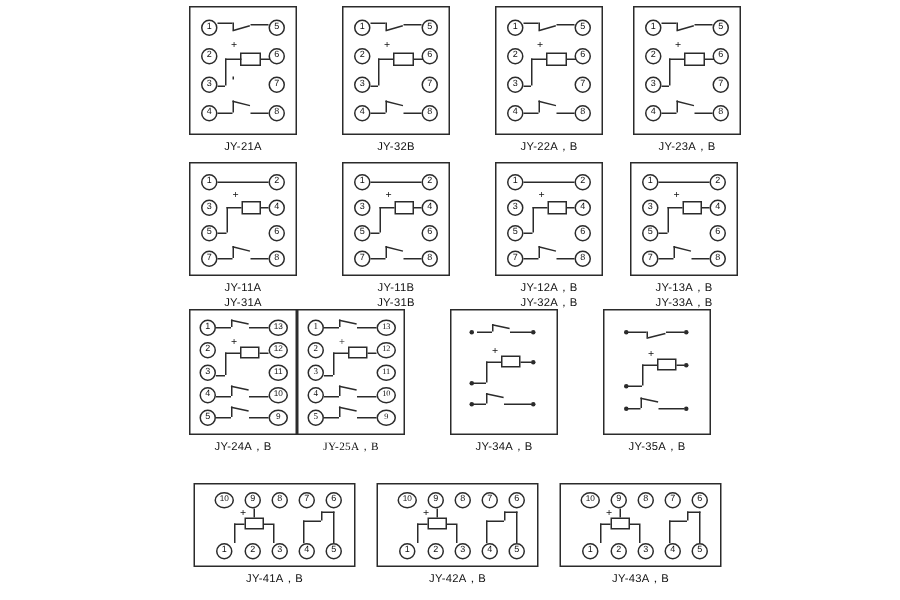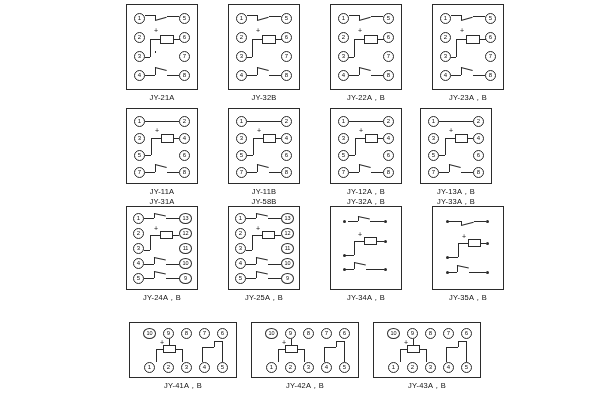--- a/index.html
+++ b/index.html
@@ -161,21 +161,21 @@
         <div class="w wh" style="left:18px;top:52px;width:5px;"></div>
         <div class="plus" style="left:27px;top:22px;">+</div>
         <div class="w wh" style="left:18px;top:70px;width:10px;"></div>
         <div class="w wv" style="left:28px;top:62px;height:8px;"></div>
         <div class="w wh" style="left:28px;top:62px;width:12px;transform:rotate(14deg);transform-origin:left center;"></div>
         <div class="w wh" style="left:40px;top:70px;width:12px;"></div>
       </div>
       <div class="caption">JY-22A，B</div>
     </div>
 
-    <div class="cell" style="margin-left:30px;">
+    <div class="cell" style="margin-left:20px;">
       <div class="diagram" style="width:72px;height:86px;">
         <div class="term" style="left:7px;top:8px;">1</div>
         <div class="term" style="left:7px;top:27px;">2</div>
         <div class="term" style="left:7px;top:46px;">3</div>
         <div class="term" style="left:7px;top:65px;">4</div>
         <div class="term" style="left:52px;top:8px;">5</div>
         <div class="term" style="left:52px;top:27px;">6</div>
         <div class="term" style="left:52px;top:46px;">7</div>
         <div class="term" style="left:52px;top:65px;">8</div>
         <div class="w wh" style="left:18px;top:10px;width:10px;"></div>
@@ -241,21 +241,21 @@
         <div class="w wh" style="left:24px;top:29px;width:10px;"></div>
         <div class="w wv" style="left:24px;top:29px;height:17px;"></div>
         <div class="w wh" style="left:18px;top:46px;width:6px;"></div>
         <div class="plus" style="left:28px;top:18px;">+</div>
         <div class="w wh" style="left:18px;top:63px;width:10px;"></div>
         <div class="w wv" style="left:28px;top:55px;height:8px;"></div>
         <div class="w wh" style="left:28px;top:55px;width:12px;transform:rotate(14deg);transform-origin:left center;"></div>
         <div class="w wh" style="left:40px;top:63px;width:12px;"></div>
       </div>
       <div class="caption">JY-11B
-JY-58B</div>
+JY-31B</div>
     </div>
 
     <div class="cell" style="margin-left:30px;">
       <div class="diagram" style="width:72px;height:76px;">
         <div class="term" style="left:7px;top:7px;">1</div>
         <div class="term" style="left:7px;top:24px;">3</div>
         <div class="term" style="left:7px;top:41px;">5</div>
         <div class="term" style="left:7px;top:58px;">7</div>
         <div class="term" style="left:52px;top:7px;">2</div>
         <div class="term" style="left:52px;top:24px;">4</div>
@@ -333,21 +333,21 @@
         <div class="w wh" style="left:27px;top:50px;width:12px;transform:rotate(12deg);transform-origin:left center;"></div>
         <div class="w wh" style="left:39px;top:57px;width:13px;"></div>
         <div class="w wh" style="left:17px;top:71px;width:10px;"></div>
         <div class="w wv" style="left:27px;top:64px;height:7px;"></div>
         <div class="w wh" style="left:27px;top:64px;width:12px;transform:rotate(12deg);transform-origin:left center;"></div>
         <div class="w wh" style="left:39px;top:71px;width:13px;"></div>
       </div>
       <div class="caption">JY-24A，B</div>
     </div>
 
-    <div class="cell" style="margin-left:30px;">
+    <div class="cell" style="font-family:Liberation Serif, serif;">
       <div class="diagram" style="width:72px;height:84px;">
         <div class="term" style="left:6px;top:6px;">1</div>
         <div class="term" style="left:6px;top:21px;">2</div>
         <div class="term" style="left:6px;top:36px;">3</div>
         <div class="term" style="left:6px;top:51px;">4</div>
         <div class="term" style="left:6px;top:66px;">5</div>
         <div class="term wide" style="left:52px;top:6px;">13</div>
         <div class="term wide" style="left:52px;top:21px;">12</div>
         <div class="term wide" style="left:52px;top:36px;">11</div>
         <div class="term wide" style="left:52px;top:51px;">10</div>

